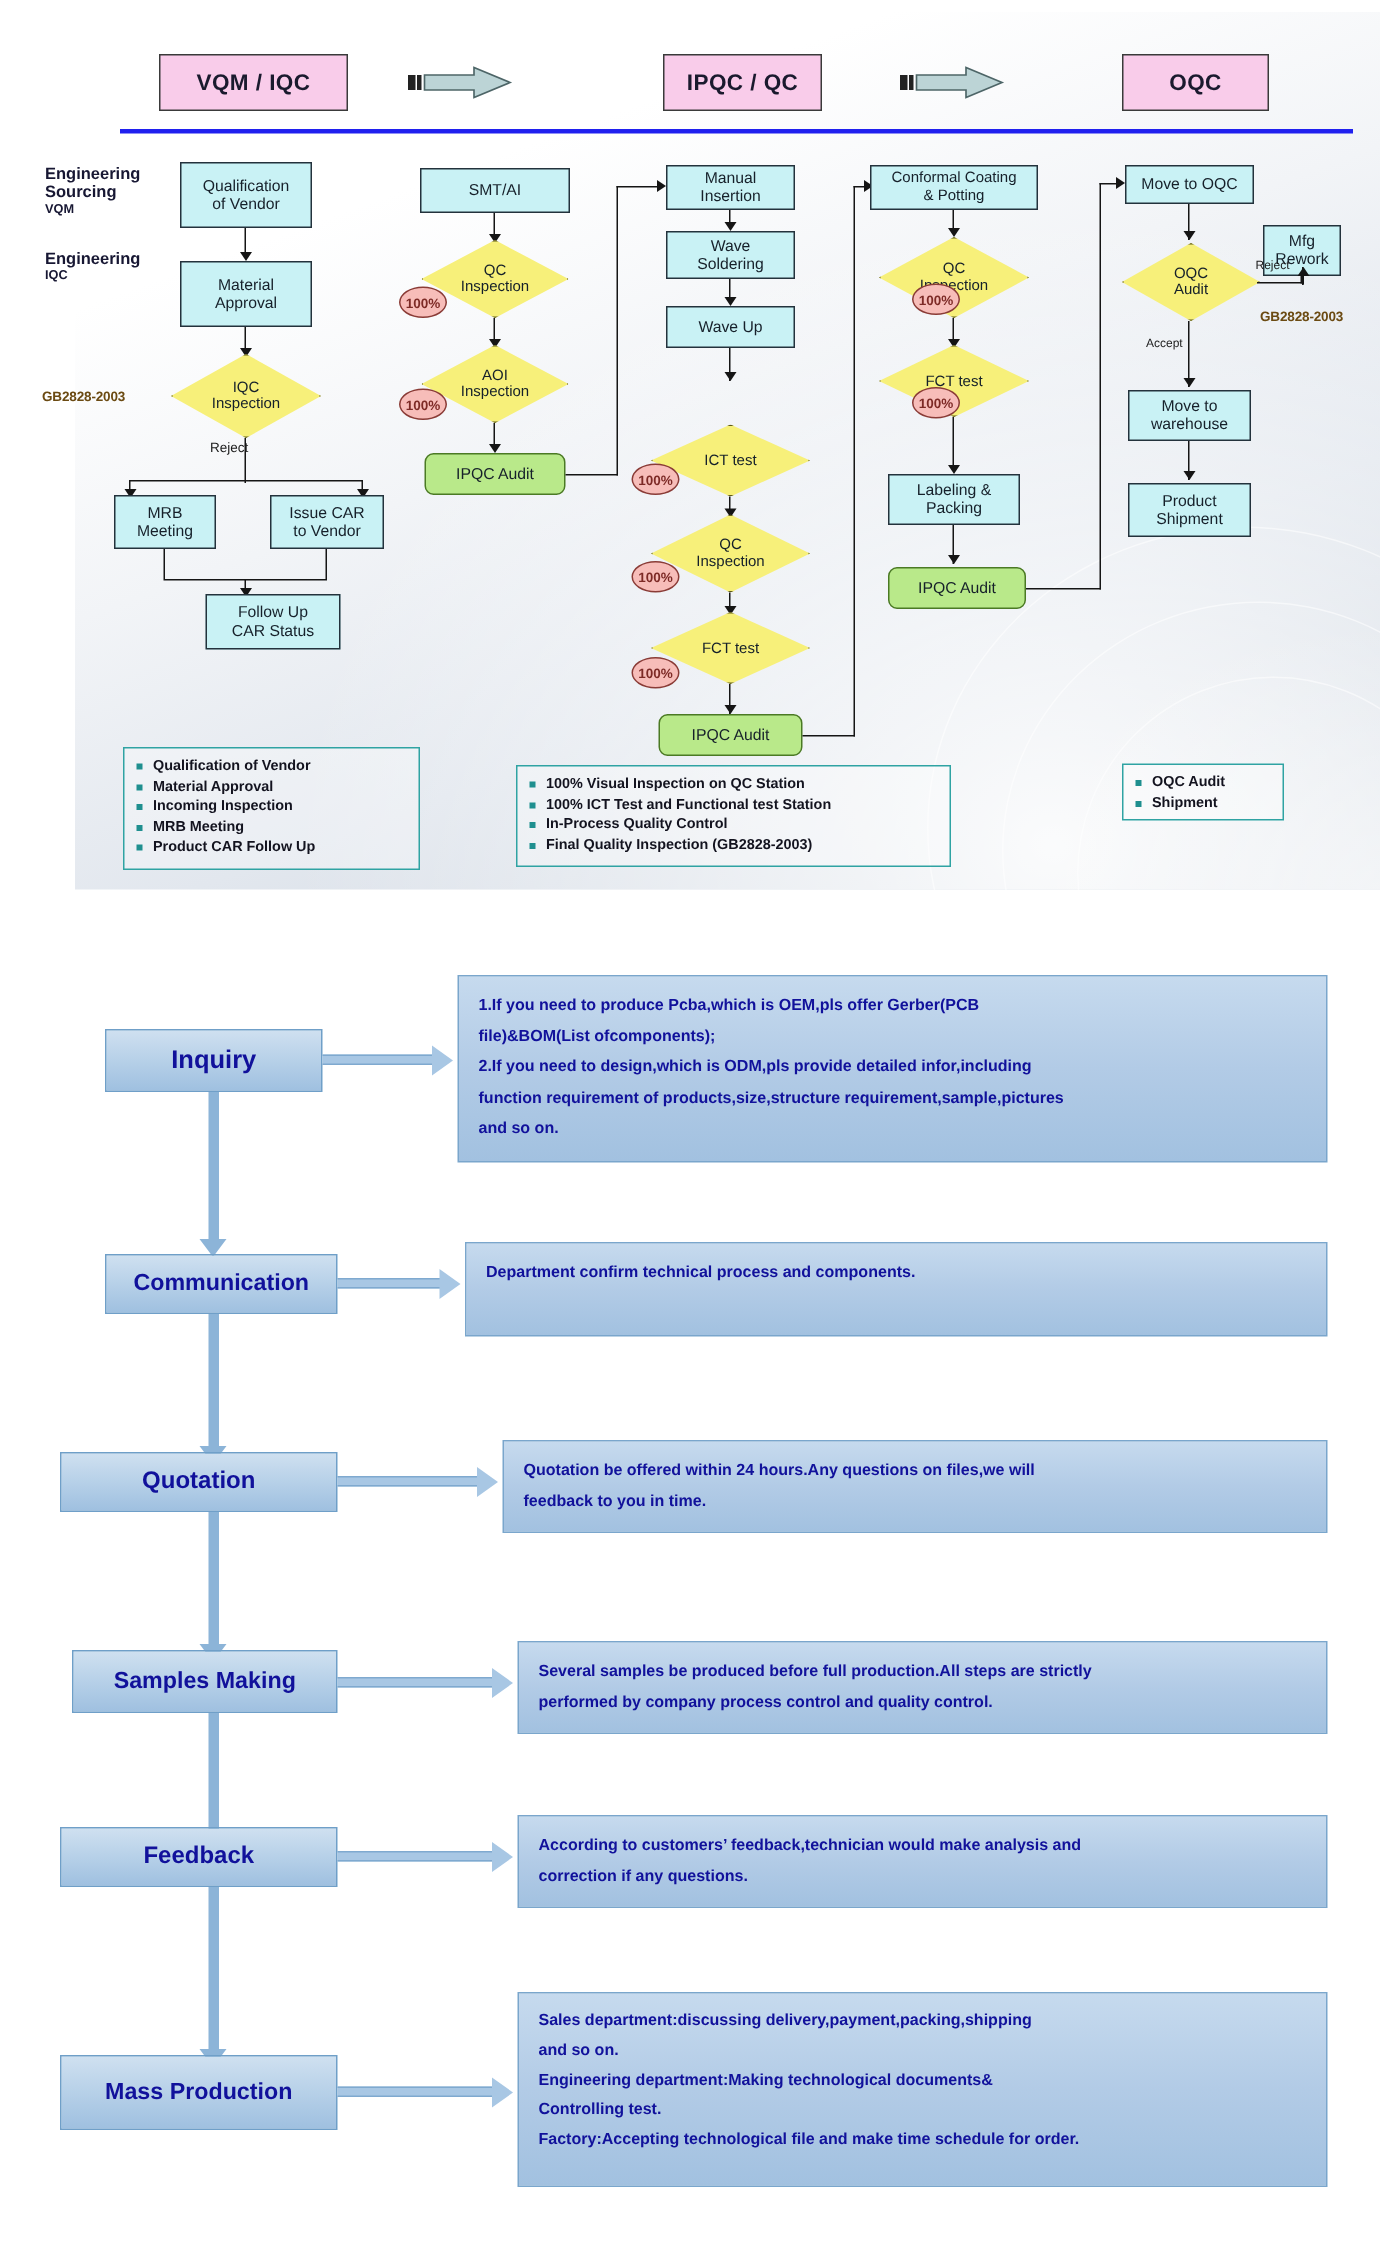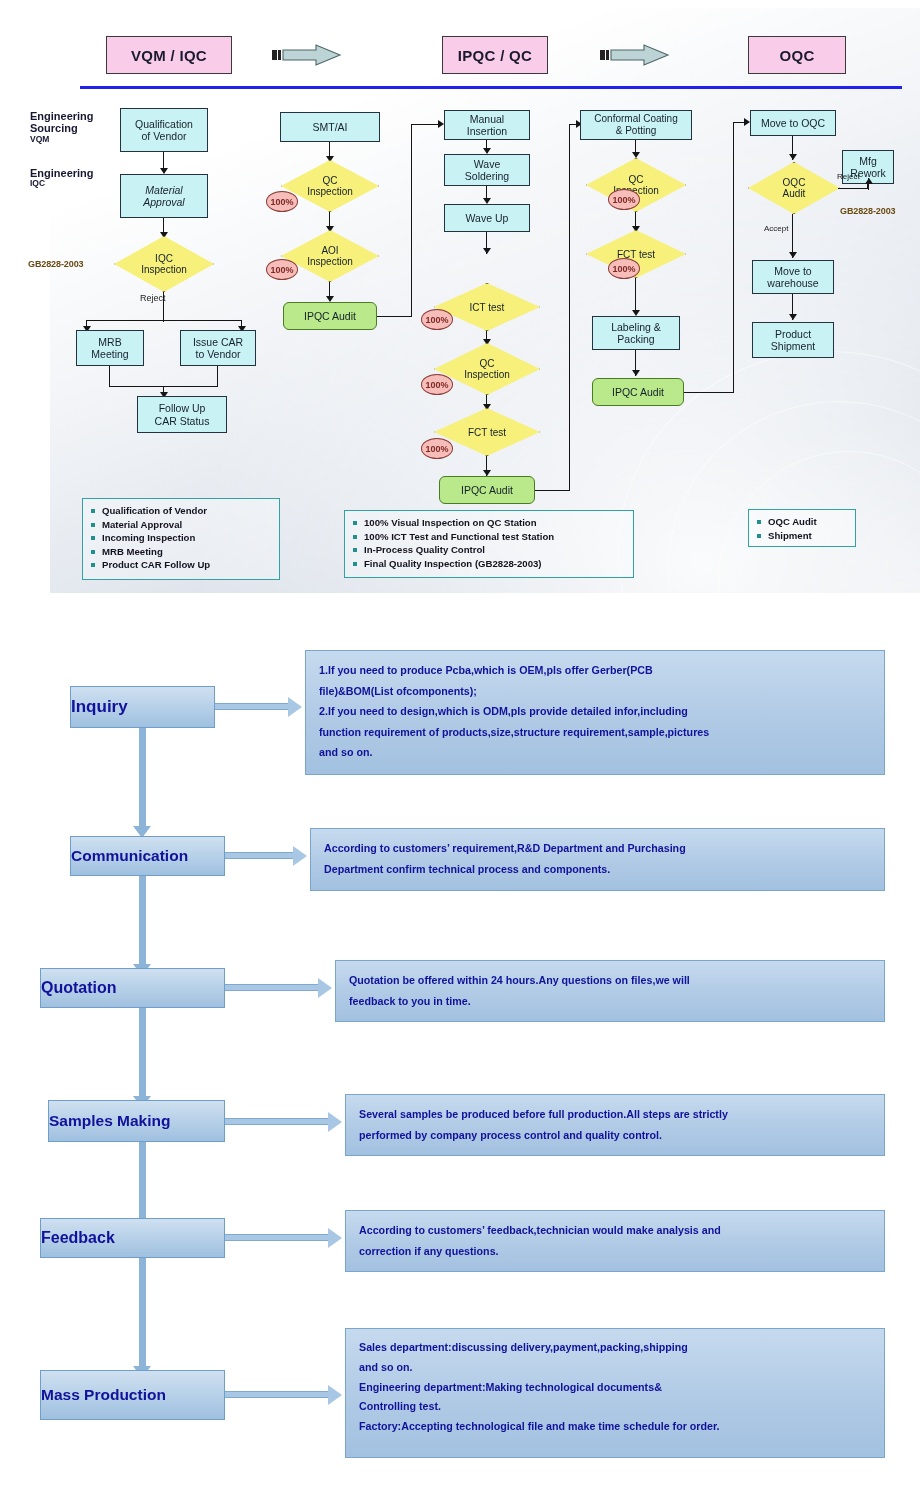--- a/index.html
+++ b/index.html
@@ -80,21 +80,21 @@
   }
   .legend li::before{content:"";position:absolute;left:0;top:5px;width:4px;height:4px;background:#1f8f8f;}
   .legend ul{margin:0;padding:0;}
 
   
   #flow{position:absolute;left:0;top:600px;width:920px;height:900px;background:#fff;}
   .fstep{
     position:absolute;box-sizing:border-box;
     border:1px solid #6f9fc8;
     background:linear-gradient(to bottom,#cfe0f0 0%,#b9d2e9 45%,#9fc0e0 100%);
-    display:flex;align-items:center;
+    display:flex;align-items:center;justify-content:center;
     font-weight:bold;color:#11119b;
   }
   .fdesc{
     position:absolute;box-sizing:border-box;
     border:1px solid #7aa6cc;
     background:linear-gradient(to bottom,#c6daee 0%,#b2cbe6 50%,#a2c1e0 100%);
     padding:9px 13px 8px 13px;
     font-weight:bold;color:#11119b;font-size:10.7px;line-height:1.92;
     text-align:justify;
   }
@@ -149,21 +149,21 @@
   <div class="gb-label" style="left:28px;top:259px;"><span>GB2828-2003</span></div>
   <div class="gb-label" style="left:840px;top:206px;"><span>GB2828-2003</span></div>
 
   <div class="pbox" style="left:120px;top:108px;width:88px;height:44px;">
       <span style="white-space:pre-line">Qualification
 of Vendor</span>
     </div>
   <div class="ln lnv" style="left:163px;top:152px;height:18px;"></div>
   <div class="ahead" style="left:160px;top:168px;"></div>
 
-  <div class="pbox" style="left:120px;top:174px;width:88px;height:44px;font-style:italic;">
+  <div class="pbox" style="left:120px;top:174px;width:88px;height:44px;">
       <span style="white-space:pre-line">Material
 Approval</span>
     </div>
   <div class="ln lnv" style="left:163px;top:218px;height:16px;"></div>
   <div class="ahead" style="left:160px;top:232px;"></div>
 
   <div class="diam" style="left:114px;top:236px;width:100px;height:56px;">
     <div class="shape"></div>
     <div class="txt" style="white-space:pre-line">IQC
 Inspection</div>
@@ -435,21 +435,20 @@
   </div>
   <div class="fv" style="left:139px;top:128px;height:100px;"></div>
   <div class="fv-head" style="left:133px;top:226px;"></div>
 
   <div class="fstep" style="left:70px;top:236px;width:155px;height:40px;font-size:15.5px;">
       <span>Communication</span>
     </div>
   <div class="fh" style="left:225px;top:252px;width:70px;"></div>
   <div class="fh-head" style="left:293px;top:246px;"></div>
   <div class="fdesc" style="left:310px;top:228px;width:575px;height:63px;">
-    <span class="ln2">According to customers’ requirement,R&amp;D Department and Purchasing</span>
     <span class="ln2">Department confirm technical process and components.</span>
   </div>
   <div class="fv" style="left:139px;top:276px;height:90px;"></div>
   <div class="fv-head" style="left:133px;top:364px;"></div>
 
   <div class="fstep" style="left:40px;top:368px;width:185px;height:40px;font-size:16px;">
       <span>Quotation</span>
     </div>
   <div class="fh" style="left:225px;top:384px;width:95px;"></div>
   <div class="fh-head" style="left:318px;top:378px;"></div>

